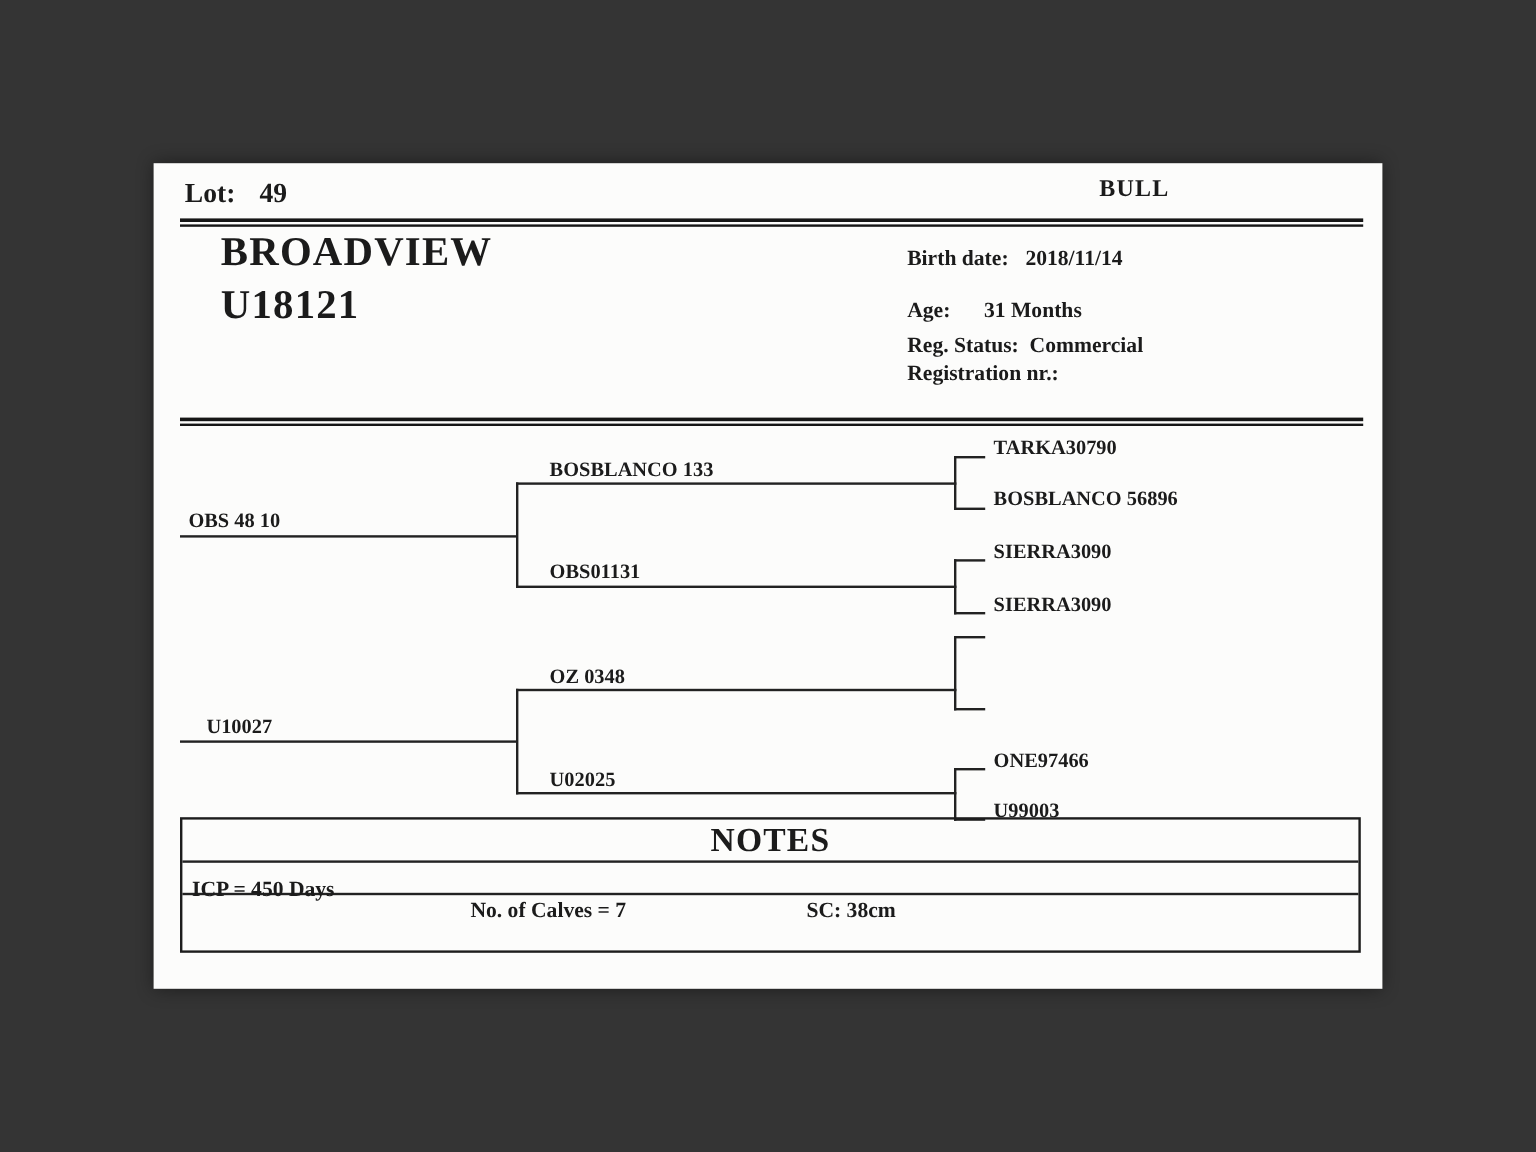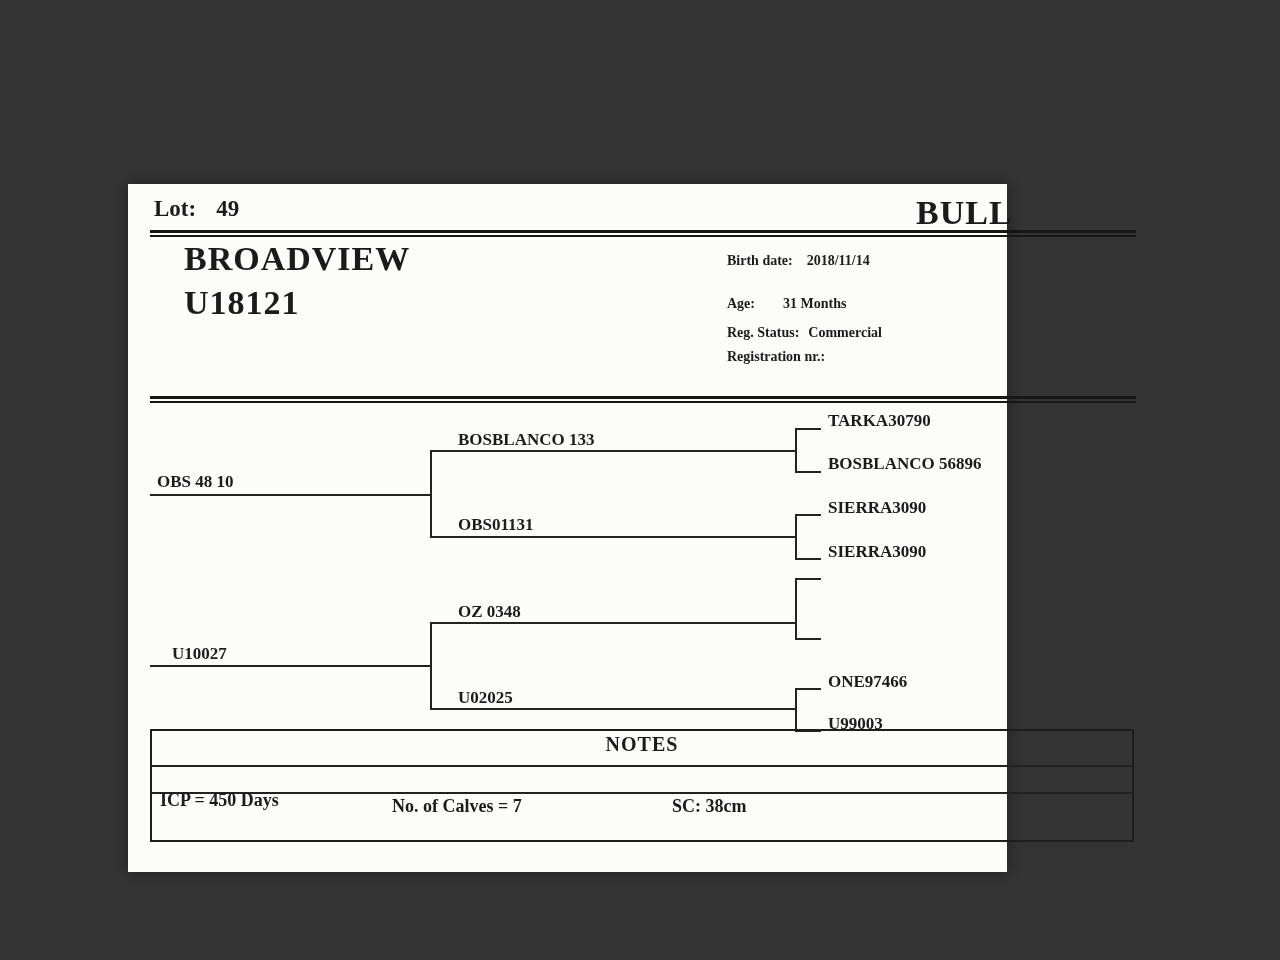--- a/index.html
+++ b/index.html
@@ -3,44 +3,43 @@
 <meta charset="utf-8">
 <style>
   html,body{margin:0;padding:0;}
   body{
     width:1280px;height:960px;position:relative;
     background:#343434;
     font-family:"Liberation Serif","DejaVu Serif",serif;
     overflow:hidden;
   }
   .sheet{
-    position:absolute;left:128px;top:136px;width:879px;height:688px;
+    position:absolute;left:128px;top:136px;width:1024px;height:688px;
     background:#fcfcfb;color:#1b1b1b;
     box-shadow:0 0 14px rgba(0,0,0,.45);
-    margin-top:48px;
   }
   .abs{position:absolute;white-space:nowrap;}
   .hline{position:absolute;height:2px;background:#222;}
   .vline{position:absolute;width:2px;background:#222;}
   .double-rule{position:absolute;height:2px;border-top:3px solid #161616;border-bottom:2px solid #161616;}
   .lot{left:26px;top:12px;font-size:23px;font-weight:bold;}
   .lot .num{margin-left:20px;}
-  .category{left:788px;top:10px;font-size:34px;font-weight:bold;letter-spacing:1px;}
+  .category{left:788px;top:10px;font-size:20px;font-weight:bold;letter-spacing:1px;}
   .animal-name{left:56px;top:56px;font-size:34px;font-weight:bold;letter-spacing:1px;}
   .animal-id{left:56px;top:100px;font-size:34px;font-weight:bold;letter-spacing:1px;}
-  .detail{left:599px;font-size:14px;font-weight:bold;}
+  .detail{left:628px;font-size:18px;font-weight:bold;}
   .detail .val{margin-left:14px;}
   .detail .val-wide{margin-left:28px;}
   .detail .val-tight{margin-left:9px;}
   .ped{font-size:17px;font-weight:bold;}
   .notes-box{
     position:absolute;left:22px;top:545px;width:984px;height:113px;
     border:2px solid #1d1d1d;box-sizing:border-box;background:transparent;
   }
-  .notes-title{position:absolute;left:0;right:0;top:2px;text-align:center;font-size:20px;font-weight:bold;letter-spacing:1px;}
+  .notes-title{position:absolute;left:0;right:0;top:2px;text-align:center;font-size:28px;font-weight:bold;letter-spacing:1px;}
   .notes-line{position:absolute;left:0;width:100%;height:2px;background:#222;}
   .notes-text{position:absolute;font-size:18px;font-weight:bold;white-space:nowrap;}
 </style>
 </head>
 <body>
 
 <div class="sheet">
 
   <div class="abs lot">
     <span>Lot:</span><span class="num">49</span>
@@ -108,18 +107,18 @@
   <div class="vline" style="left:667px;top:504px;height:44px;"></div>
   <div class="hline" style="left:667px;top:504px;width:26px;"></div>
   <div class="hline" style="left:667px;top:546px;width:26px;"></div>
   <div class="abs ped" style="left:700px;top:488px;">ONE97466</div>
   <div class="abs ped" style="left:700px;top:530px;">U99003</div>
 
   <div class="notes-box">
     <div class="notes-title">NOTES</div>
     <div class="notes-line" style="top:34px;"></div>
     <div class="notes-line" style="top:61px;"></div>
-    <div class="notes-text" style="left:8px;top:59px;">ICP = 450 Days</div>
+    <div class="notes-text" style="left:8px;top:48px;">ICP = 450 Days</div>
     <div class="notes-text" style="left:240px;top:65px;">No. of Calves = 7</div>
     <div class="notes-text" style="left:520px;top:65px;">SC: 38cm</div>
   </div>
 
 </div>
 
 </body></html>

